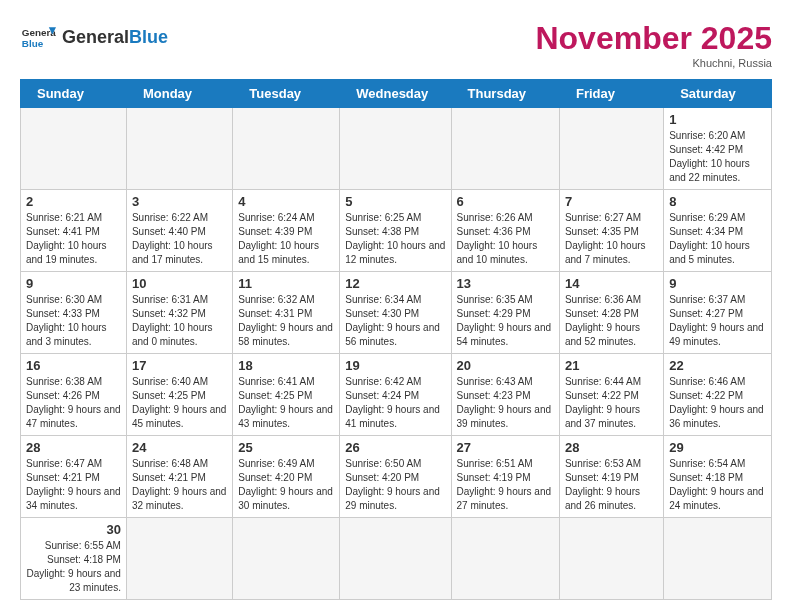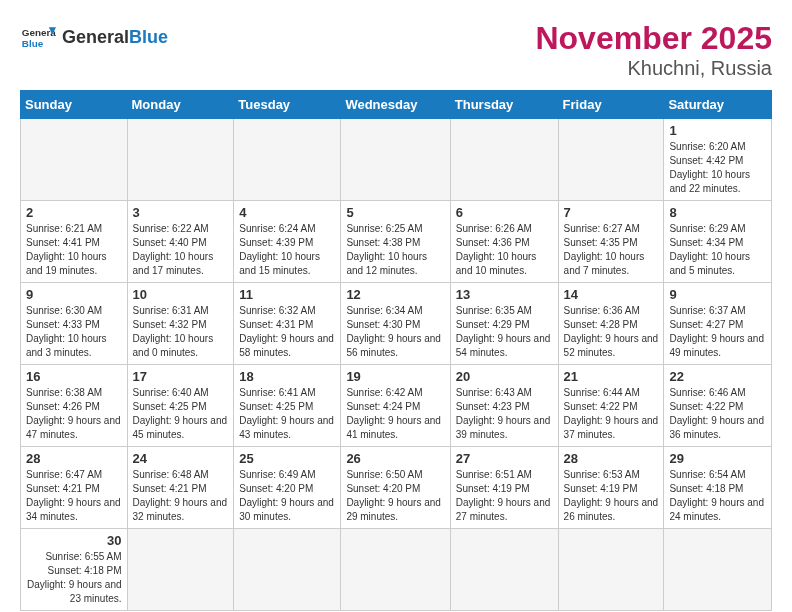--- a/index.html
+++ b/index.html
@@ -36,34 +36,34 @@
     }
     .title-block {
       text-align: right;
     }
     .month-year {
       font-size: 32px;
       font-weight: bold;
       color: #be185d;
     }
     .location {
-      font-size: 20px;
+      font-size: 11px;
       color: #555;
     }
     .calendar {
       width: 100%;
       border-collapse: collapse;
       border: 1px solid #ccc;
     }
     .calendar th {
       background-color: #1a7abf;
       color: #fff;
       font-size: 13px;
       font-weight: bold;
-      padding: 6px 4px;
+      padding: 6px 16px;
       text-align: left;
       border: 1px solid #1a7abf;
     }
     .calendar td {
       vertical-align: top;
       border: 1px solid #ccc;
       padding: 4px 5px;
       width: 113px;
       min-height: 80px;
       font-size: 10px;

